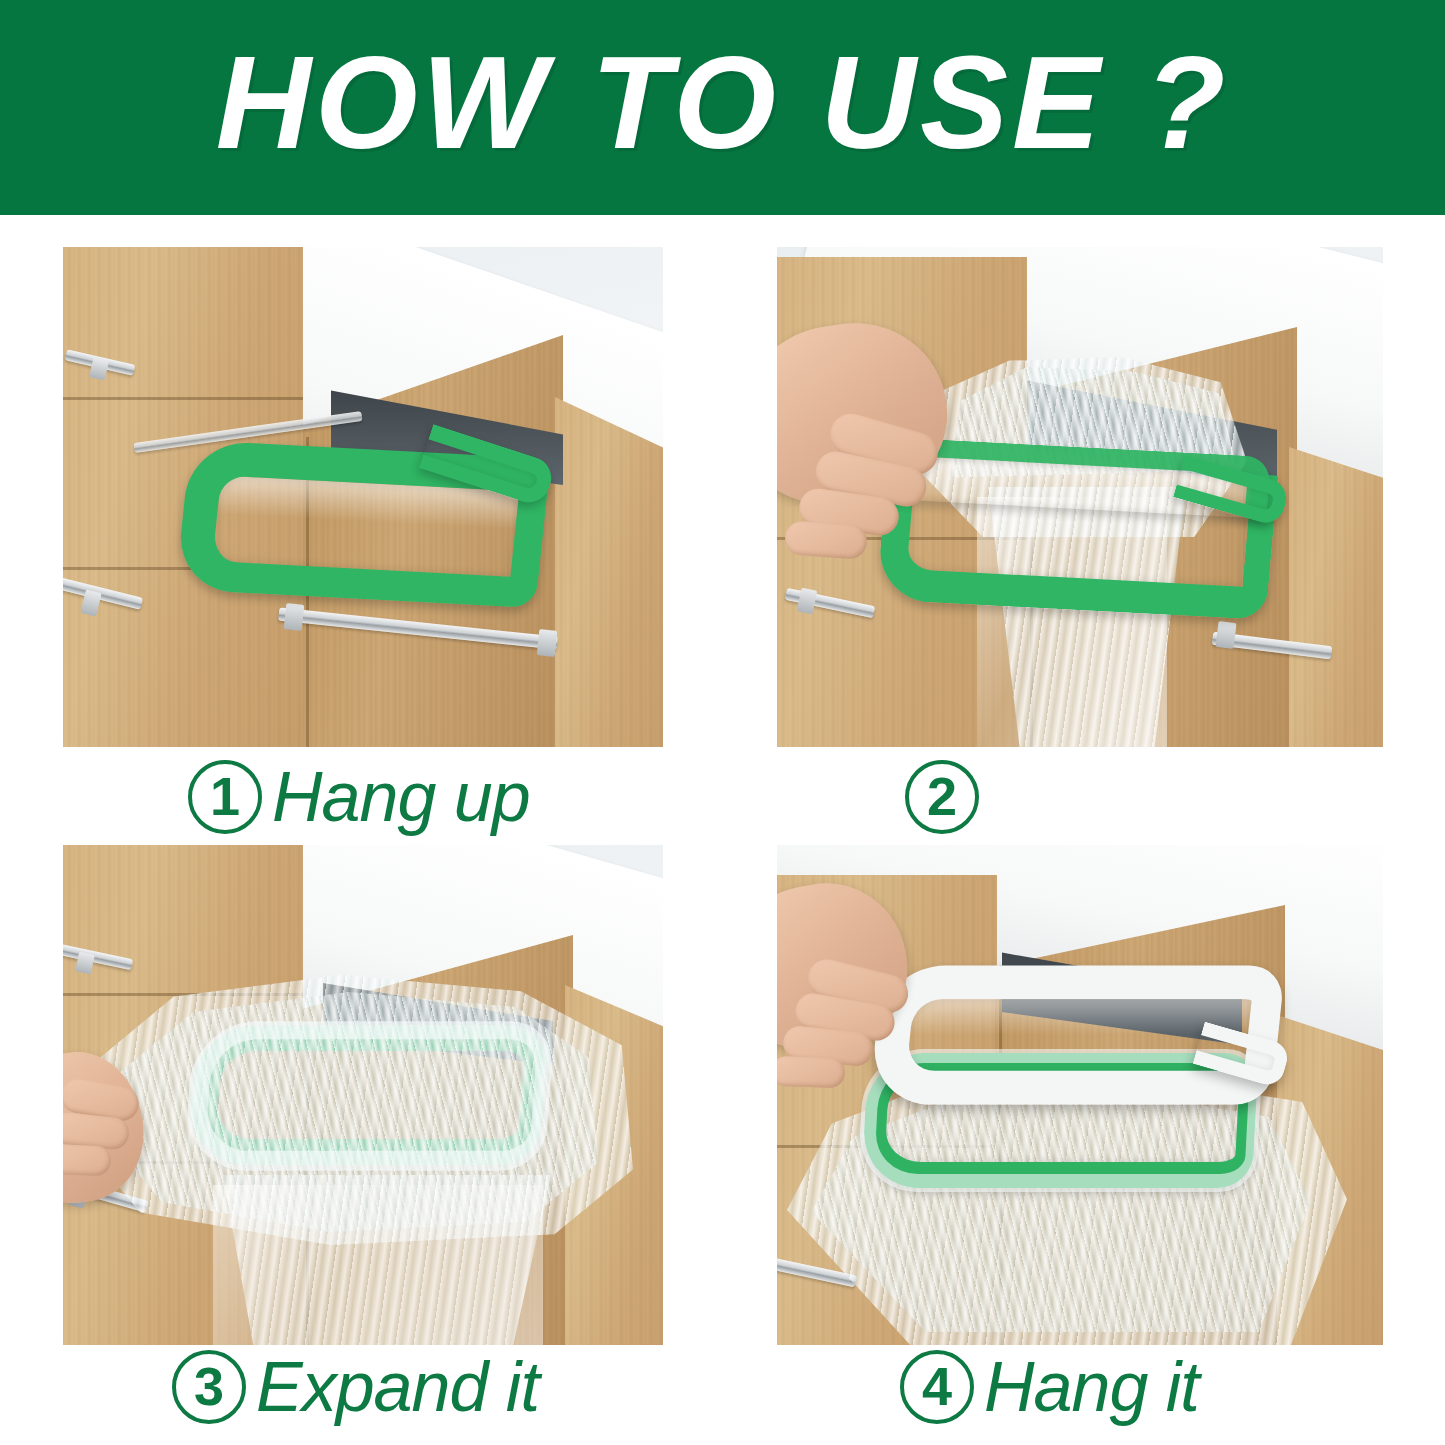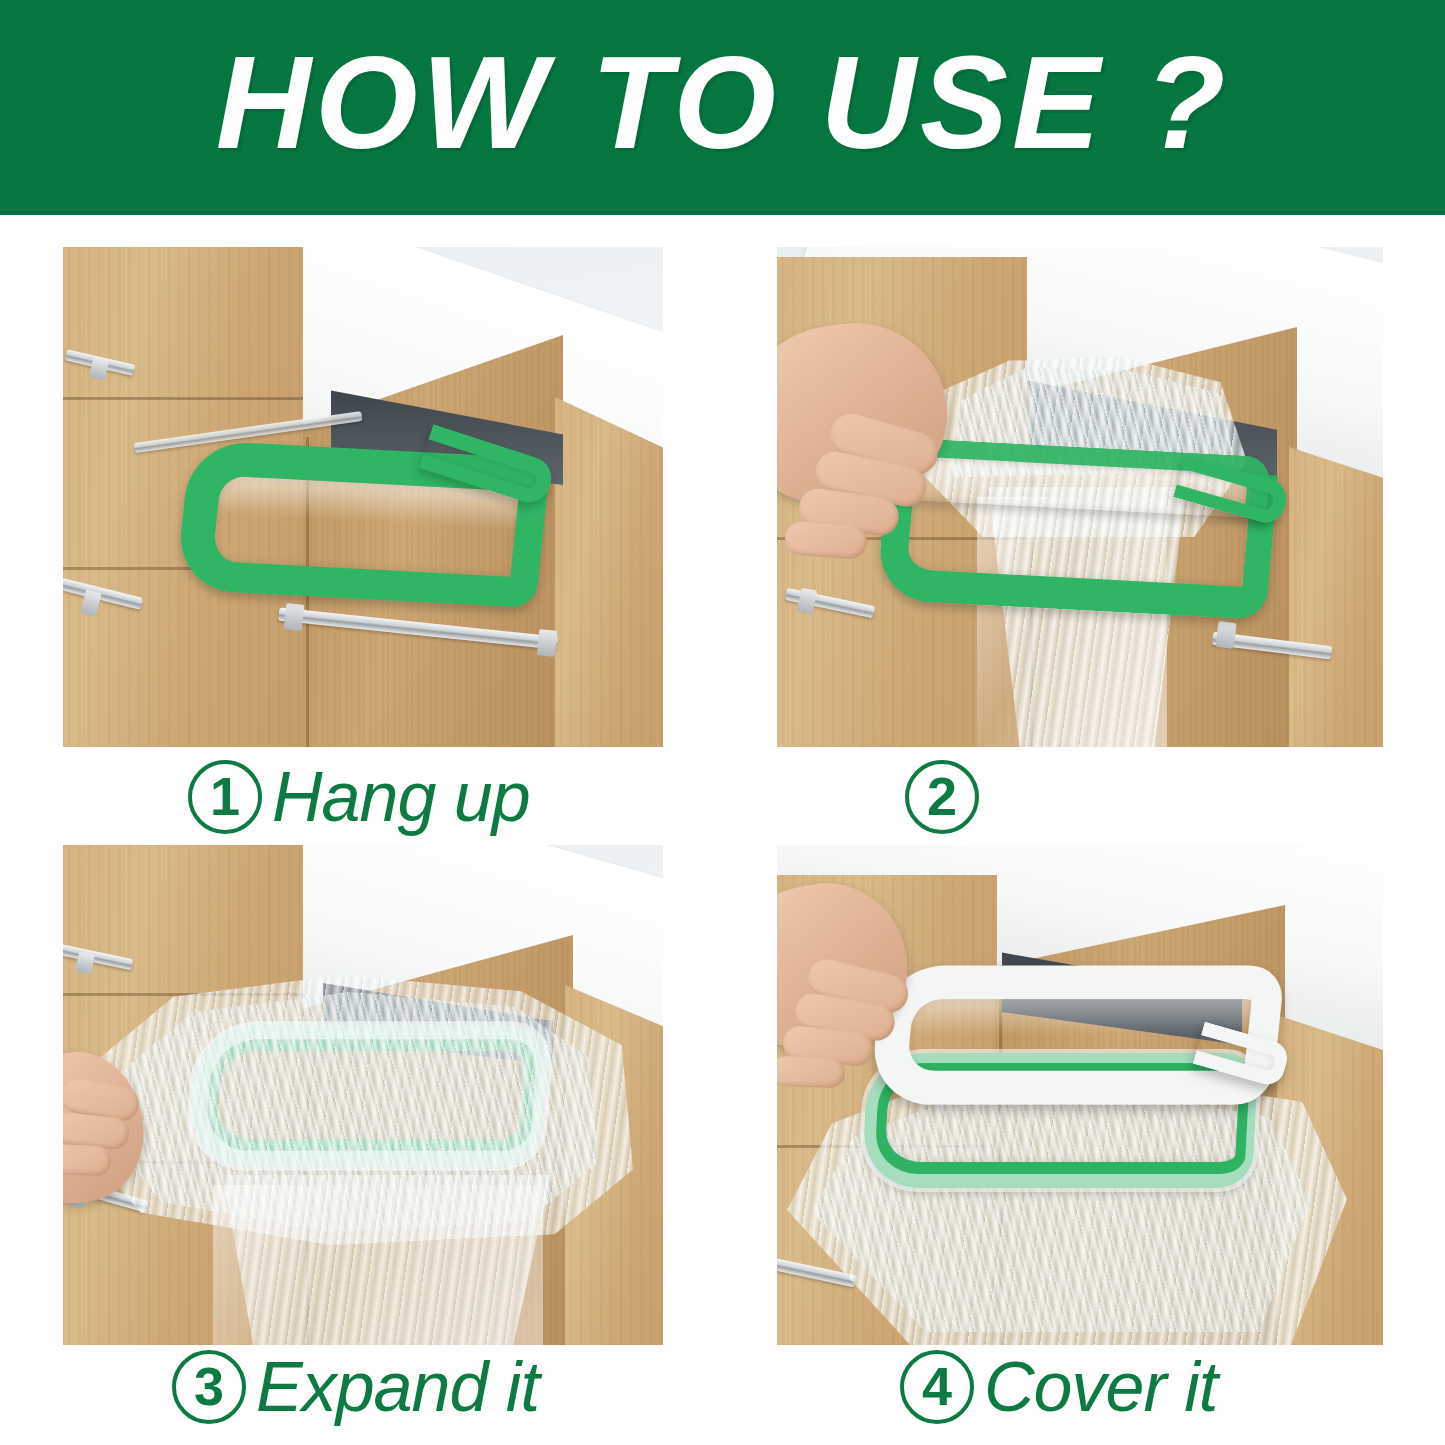--- a/index.html
+++ b/index.html
@@ -412,14 +412,14 @@
   <span class="num">2</span>
 </div>
 
 <div class="caption cap3">
   <span class="num">3</span>
   <span class="txt">Expand it</span>
 </div>
 
 <div class="caption cap4">
   <span class="num">4</span>
-  <span class="txt">Cover it</span>
+  <span class="txt">Hang it</span>
 </div>
 
 </body></html>

